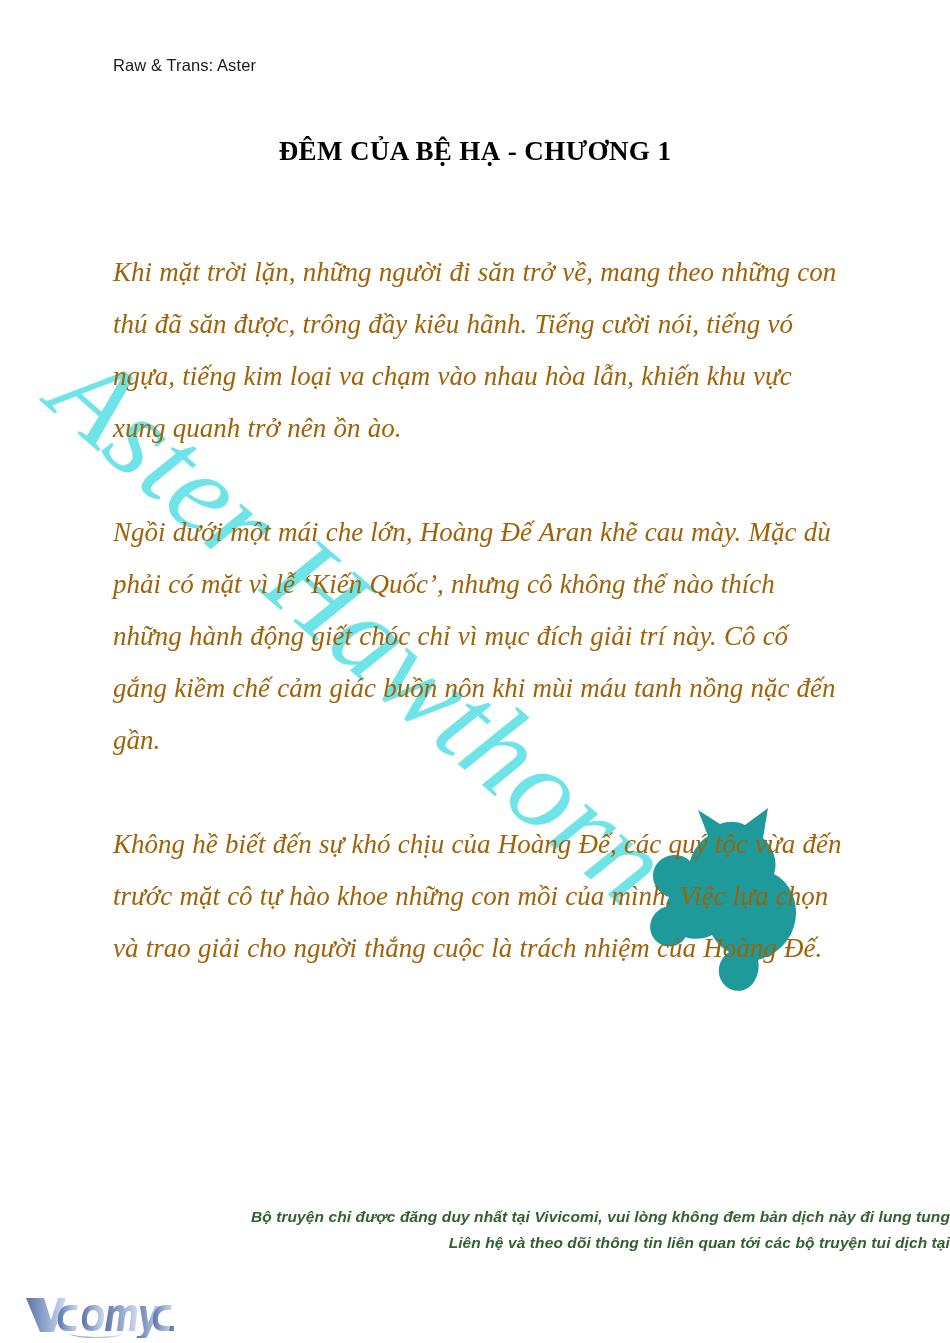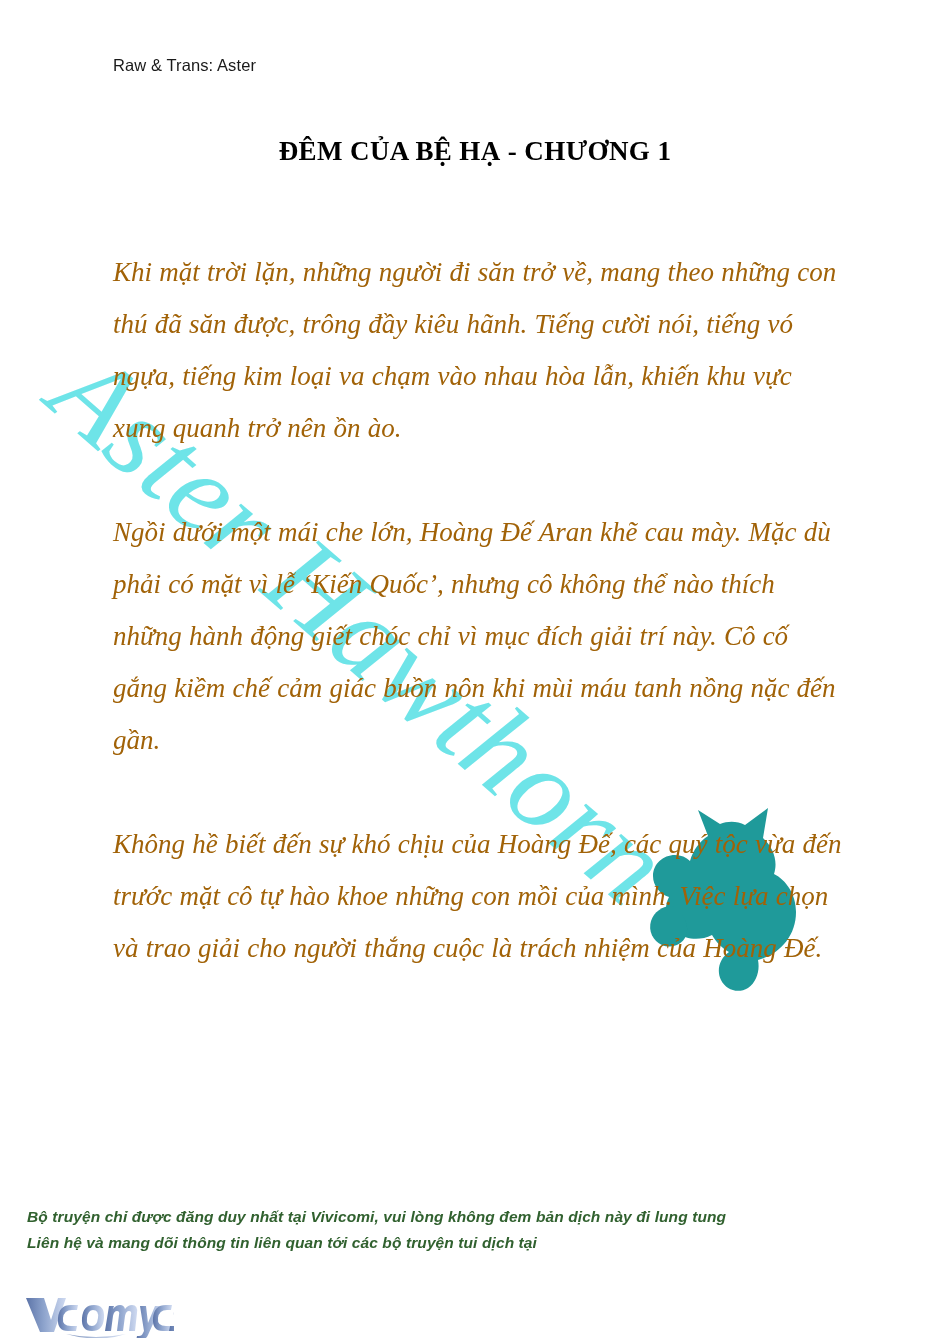--- a/index.html
+++ b/index.html
@@ -97,22 +97,21 @@
     text-align: left;
     word-spacing: .5px;
     font-style: italic;
   }
 
   .footer-note {
     position: absolute;
     left: 0;
     right: 0;
     top: 1204px;
-    text-align: left;
-    margin-left: 27px;
+    text-align: right;
   }
 
   .footer-note .fl {
     font-family: "Liberation Sans", "DejaVu Sans", sans-serif;
     font-style: italic;
     font-weight: bold;
     font-size: 15.5px;
     line-height: 26px;
     color: #31612f;
     letter-spacing: .1px;
@@ -177,21 +176,21 @@
     <h1 class="doc-title">ĐÊM CỦA BỆ HẠ - CHƯƠNG 1</h1>
 
     <div class="body-copy">
       <p>Khi mặt trời lặn, những người đi săn trở về, mang theo những con thú đã săn được, trông đầy kiêu hãnh. Tiếng cười nói, tiếng vó ngựa, tiếng kim loại va chạm vào nhau hòa lẫn, khiến khu vực xung quanh trở nên ồn ào.</p>
       <p>Ngồi dưới một mái che lớn, Hoàng Đế Aran khẽ cau mày. Mặc dù phải có mặt vì lễ ‘Kiến Quốc’, nhưng cô không thể nào thích những hành động giết chóc chỉ vì mục đích giải trí này. Cô cố gắng kiềm chế cảm giác buồn nôn khi mùi máu tanh nồng nặc đến gần.</p>
       <p>Không hề biết đến sự khó chịu của Hoàng Đế, các quý tộc vừa đến trước mặt cô tự hào khoe những con mồi của mình. Việc lựa chọn và trao giải cho người thắng cuộc là trách nhiệm của Hoàng Đế.</p>
     </div>
 
     <div class="footer-note">
       <div class="fl">Bộ truyện chỉ được đăng duy nhất tại Vivicomi, vui lòng không đem bản dịch này đi lung tung</div>
-      <div class="fl">Liên hệ và mang dõi thông tin liên quan tới các bộ truyện tui dịch tại</div>
+      <div class="fl">Liên hệ và theo dõi thông tin liên quan tới các bộ truyện tui dịch tại</div>
     </div>
 
     <div class="brand-logo">
       <svg viewBox="0 0 150 46" width="150" height="46" aria-hidden="true">
         <defs>
           <linearGradient id="lg" x1="0" y1="0" x2="1" y2="0">
             <stop offset="0" stop-color="#5c74a8"></stop>
             <stop offset="0.45" stop-color="#8ea4cd"></stop>
             <stop offset="1" stop-color="#cfdaf1"></stop>
           </linearGradient>

